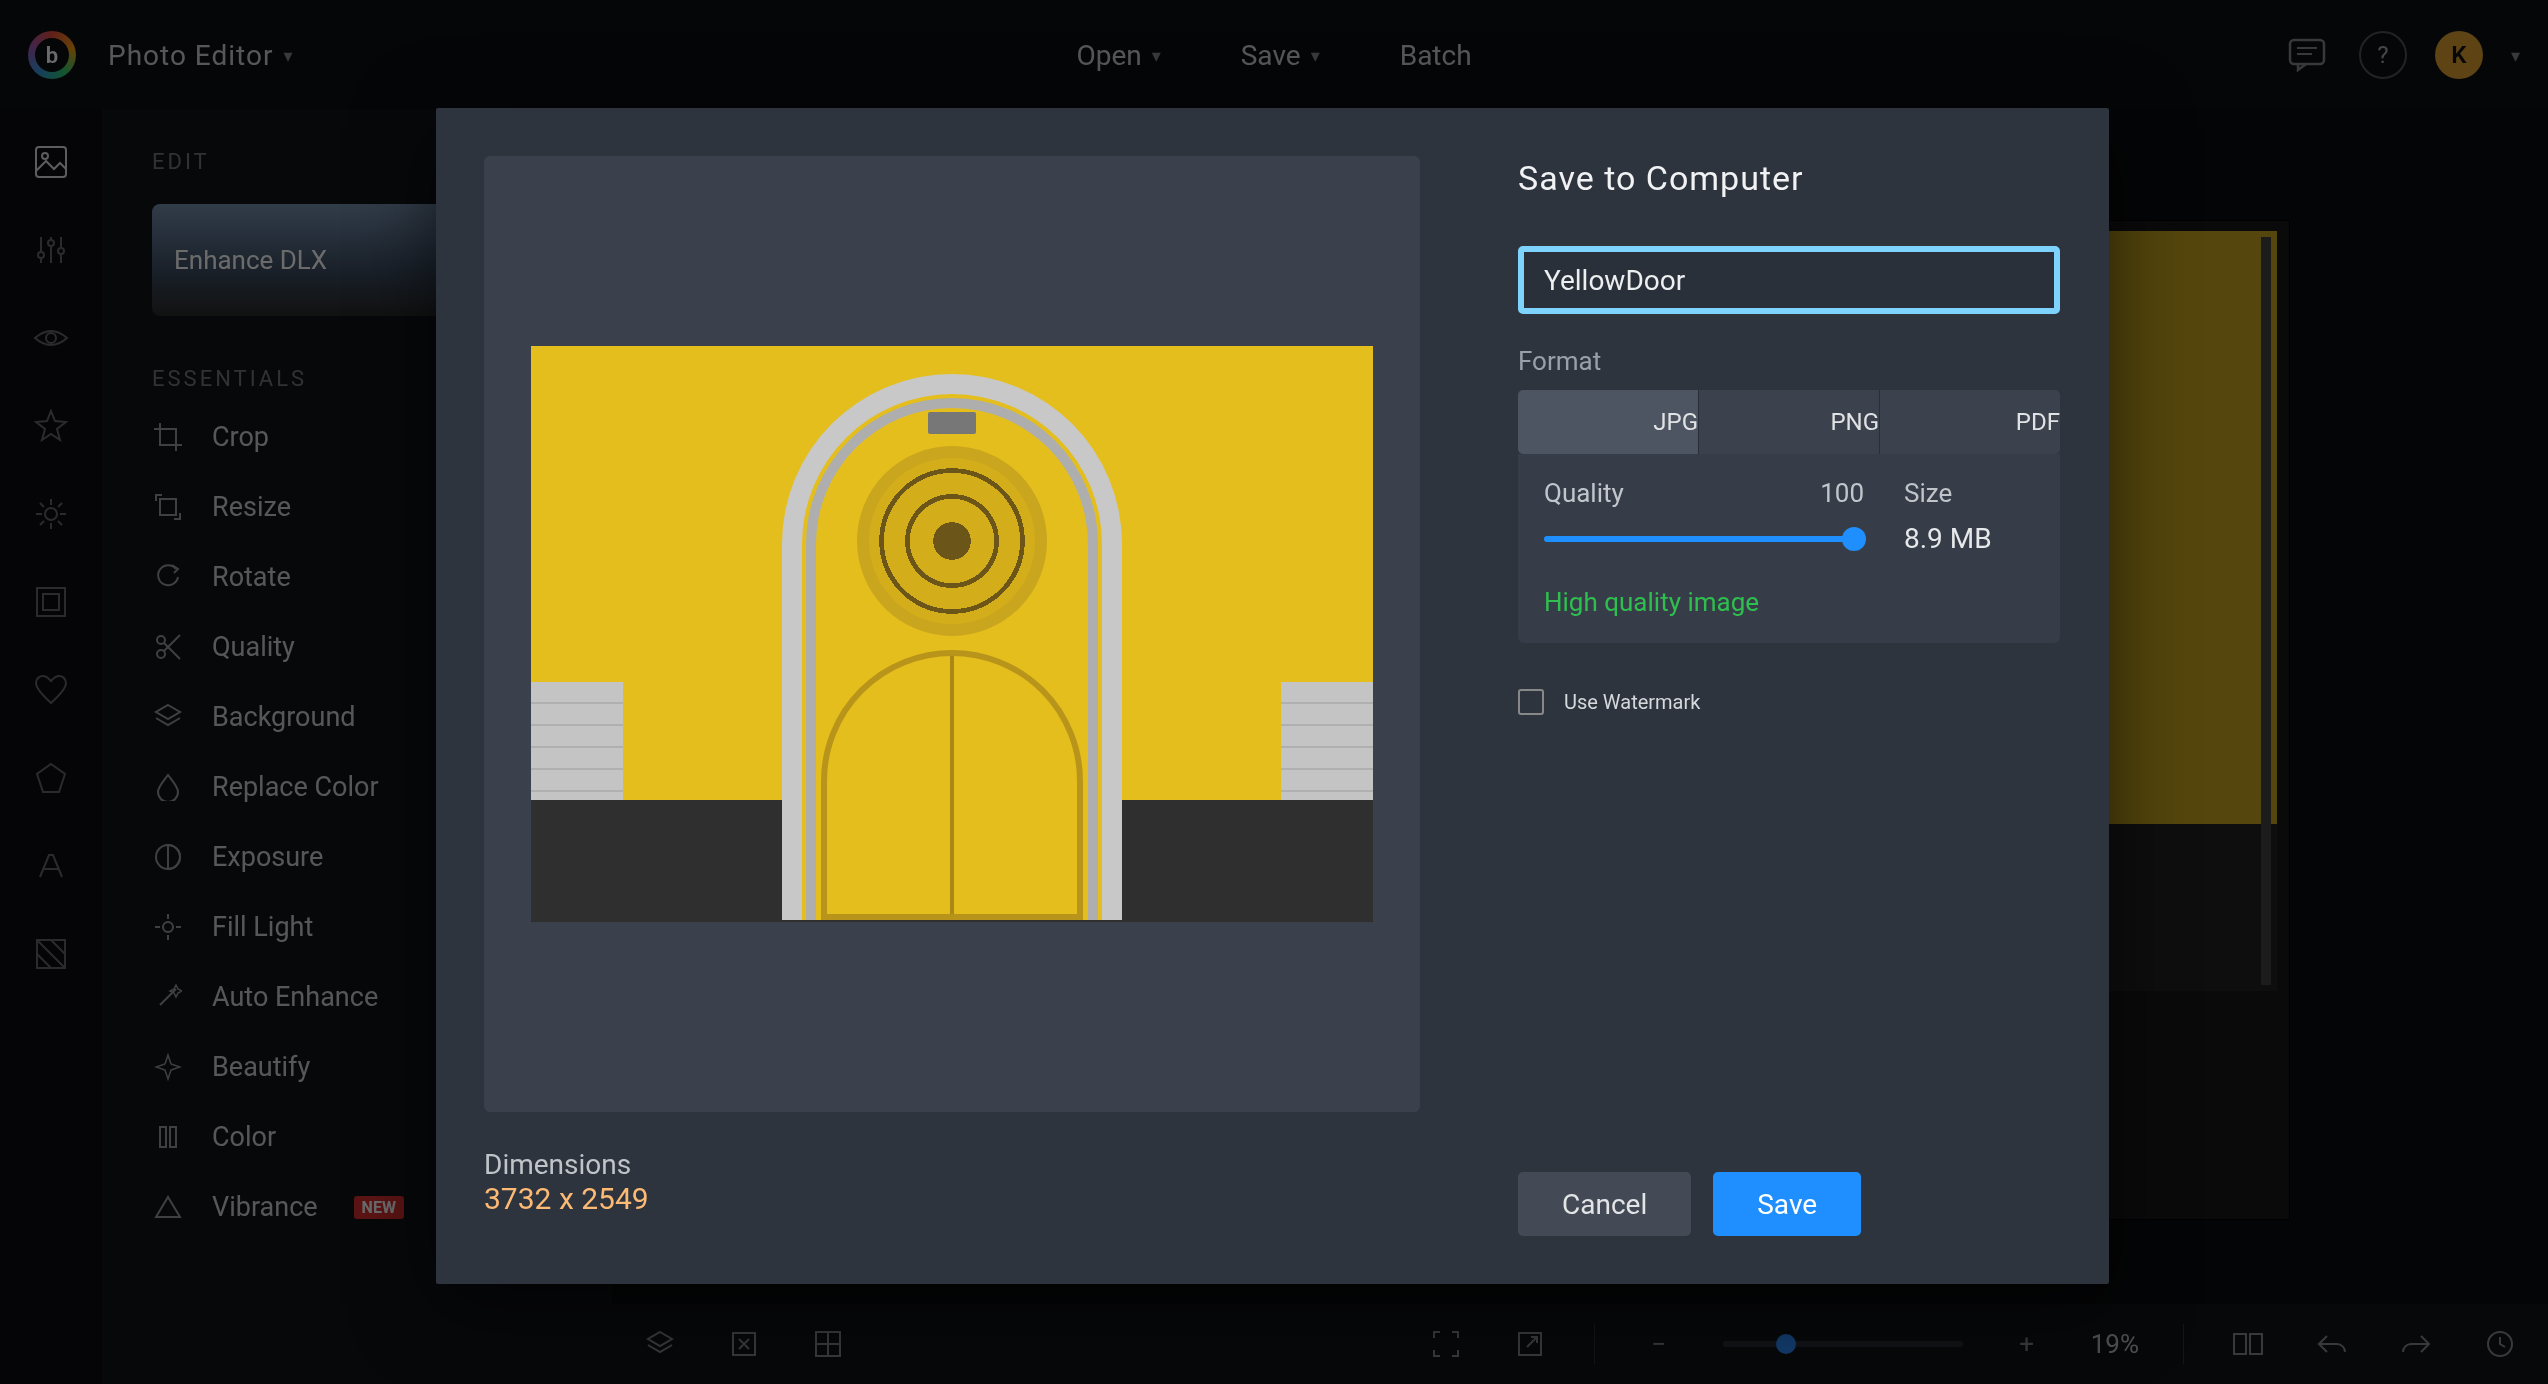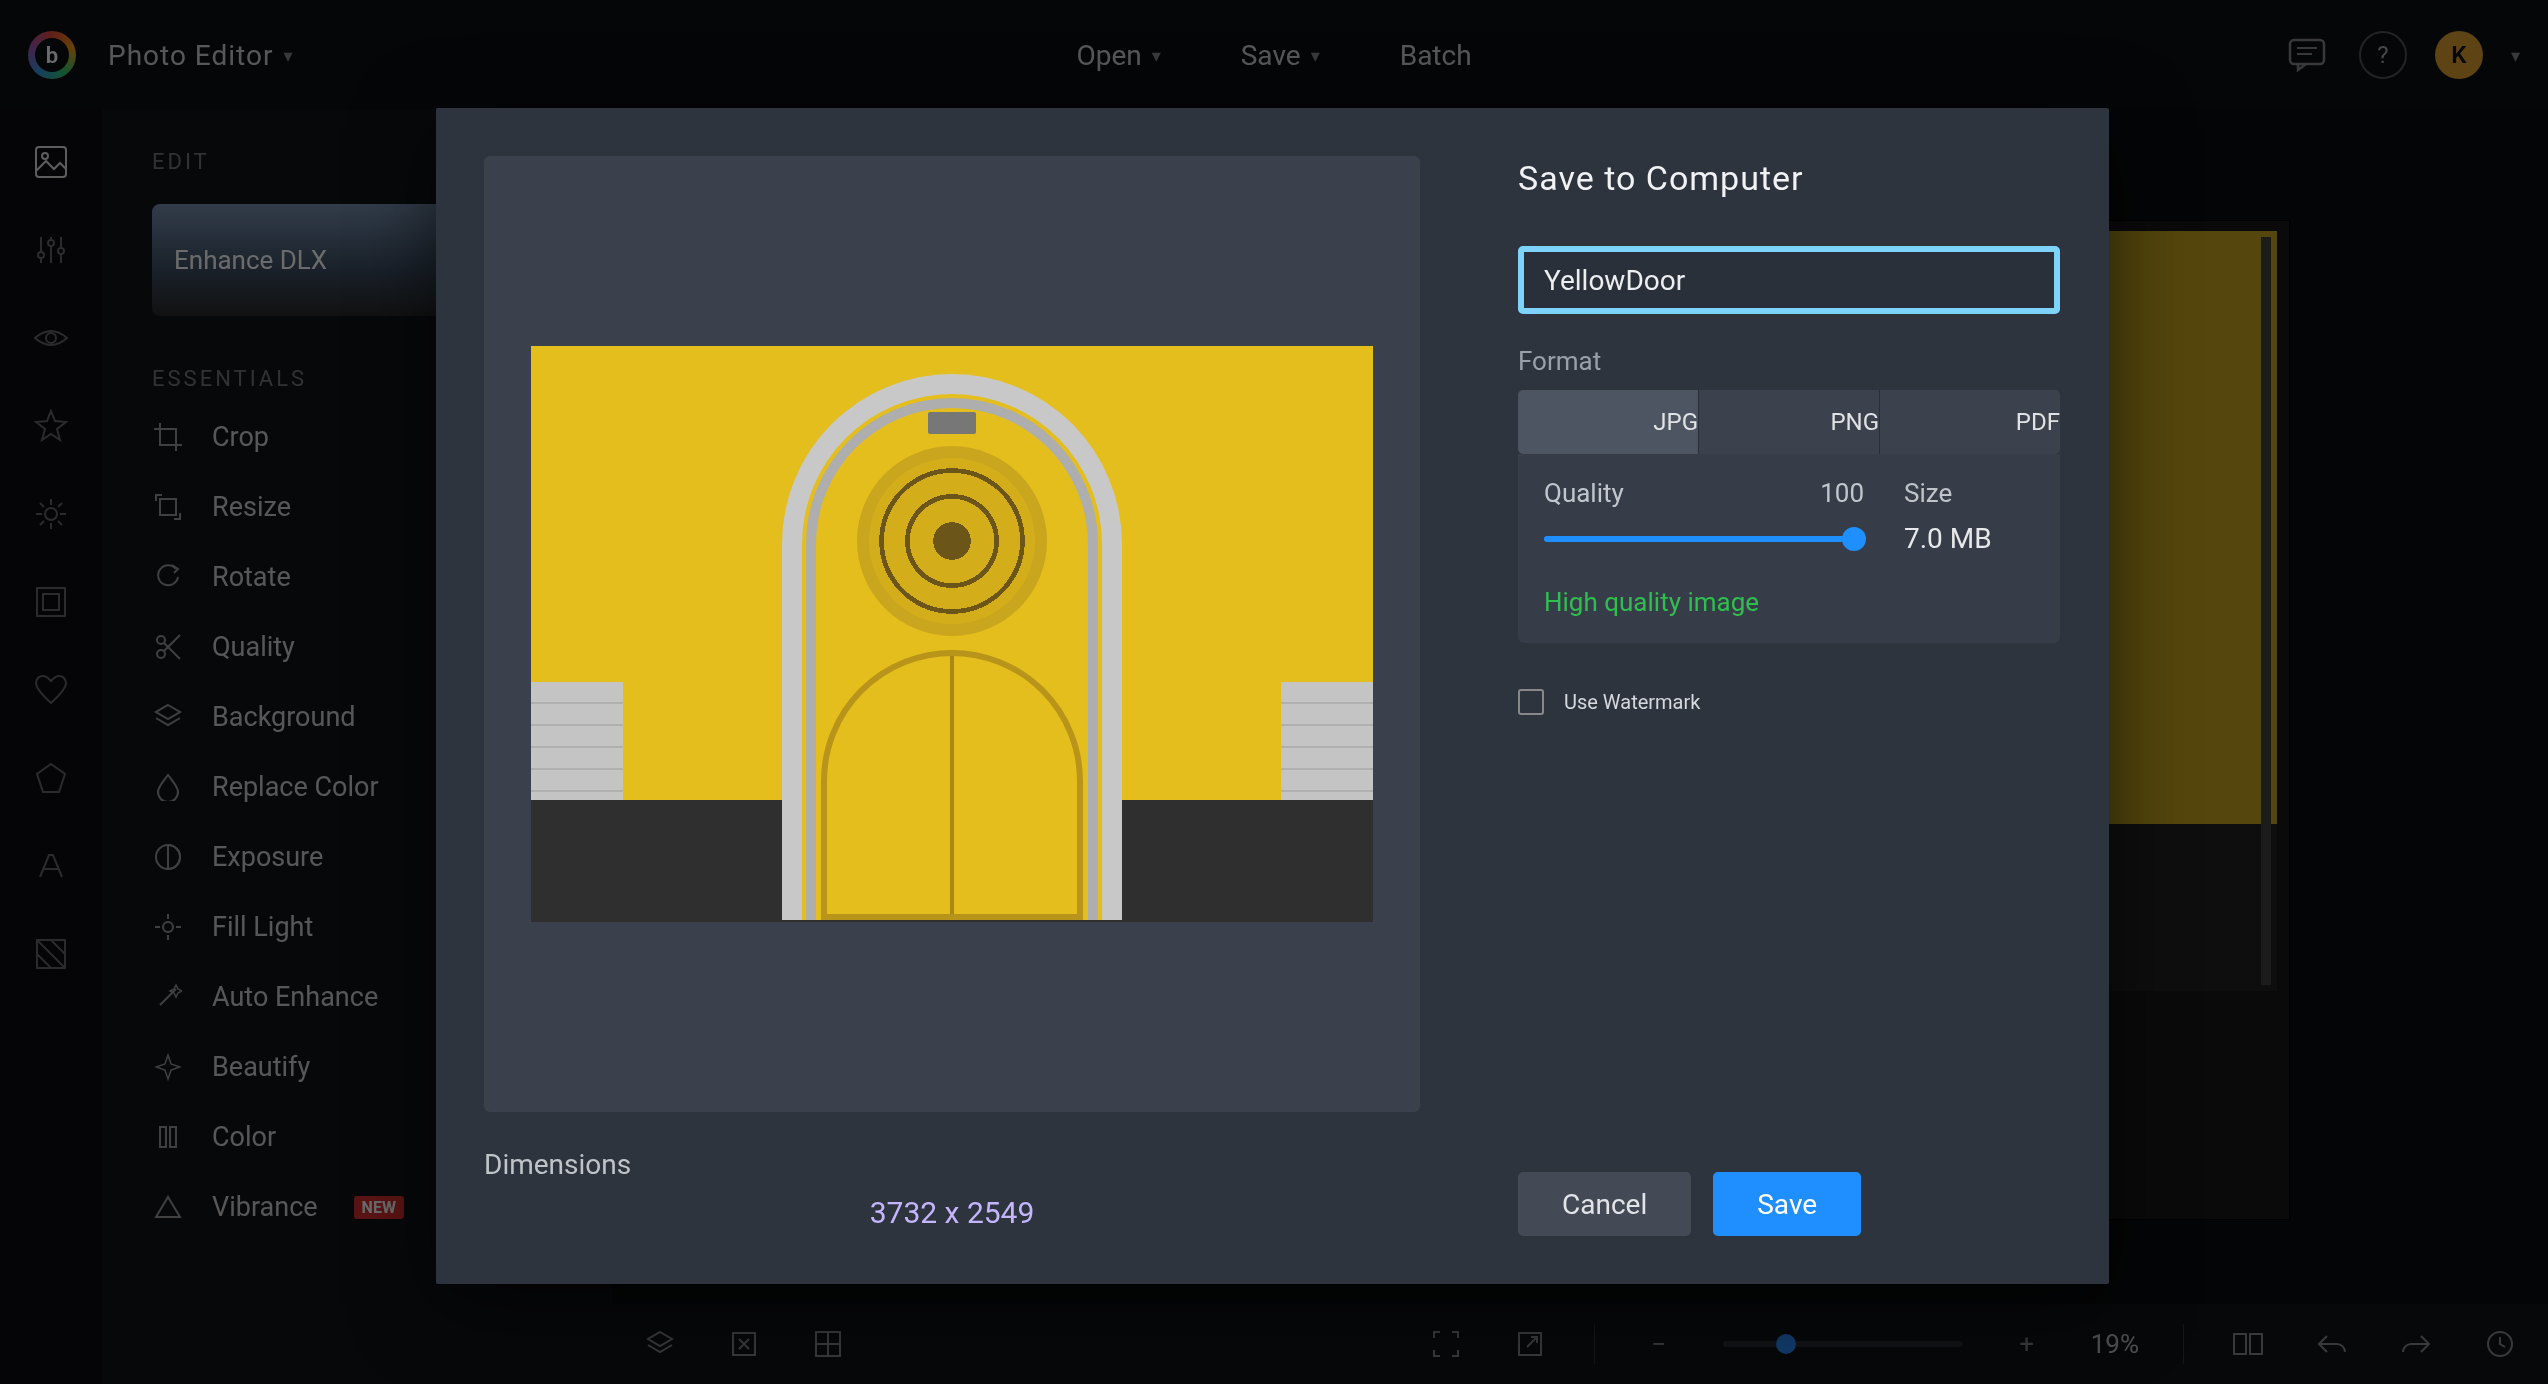--- a/index.html
+++ b/index.html
@@ -58,21 +58,21 @@
 .arch-frame{position:absolute;inset:0;border:20px solid #c8c8c8;border-bottom:none;border-radius:170px 170px 0 0;background:#e4be1d;}
 .arch-inner{position:absolute;left:24px;right:24px;top:24px;bottom:0;border:10px solid #aeaeae;border-bottom:none;border-radius:150px 150px 0 0;}
 .rose-window{position:absolute;left:50%;top:72px;transform:translateX(-50%);width:190px;height:190px;border-radius:50%;background:radial-gradient(circle,#6b5518 0 16%,#d4ae1a 16% 36%,#6b5518 36% 40%,#d4ae1a 40% 58%,#6b5518 58% 62%,#d4ae1a 62% 82%,#5e4a12 82% 100%);border:12px solid #c9a61e;}
 .num-plate{position:absolute;left:50%;top:38px;transform:translateX(-50%);width:48px;height:22px;background:#777;border-radius:2px;}
 .door-panel{position:absolute;left:50%;bottom:0;transform:translateX(-50%);width:262px;height:270px;background:#e4be1d;border-radius:140px 140px 0 0;border:6px solid #b8951a;}
 .door-split{position:absolute;left:50%;top:0;bottom:0;width:4px;background:#a98815;transform:translateX(-50%);}
 .brick-left,.brick-right{position:absolute;top:336px;width:92px;height:118px;background:repeating-linear-gradient(#c4c4c4 0 20px,#b0b0b0 20px 22px);}
 .brick-left{left:0;}
 .brick-right{right:0;}
 .dims-label{font-size:28px;color:#c0c4c8;margin-top:36px;}
-.dims-value{font-size:30px;color:#c4b5fd;margin-top:14px;text-align:center;}
+.dims-value{font-size:30px;color:#fdba74;}
 
 .modal-right{flex:1;padding:50px 50px 48px 50px;display:flex;flex-direction:column;}
 .modal-title{font-size:34px;color:#f0f2f4;letter-spacing:1px;margin-bottom:48px;}
 .field-label{font-size:26px;color:#9aa0a8;margin-bottom:14px;}
 .text-input{width:542px;height:68px;border:6px solid #7dd3fc;background:#2a3039;border-radius:5px;color:#eceef0;font-size:28px;padding:0 20px;outline:none;}
 .format-row{margin-top:32px;}
 .seg{display:flex;width:542px;height:64px;border-radius:5px;overflow:hidden;}
 .seg-btn{flex:1;background:#3b424e;color:#e0e2e4;font-size:24px;display:flex;align-items:center;justify-content:flex-end;border-right:1px solid #2a2e36;}
 .seg-btn:last-child{border-right:none;}
 .seg-btn.active{background:#4d5562;}
@@ -446,21 +446,21 @@
             <div class="qb-head">
               <span>Quality</span>
               <span>100</span>
             </div>
             <div class="slider-track">
                 <div class="slider-thumb"></div>
               </div>
           </div>
           <div class="qb-right">
             <div class="size-label">Size</div>
-            <div class="size-value">7.0 MB</div>
+            <div class="size-value">8.9 MB</div>
           </div>
         </div>
         <div class="quality-msg">High quality image</div>
       </div>
     </div>
 
     <div class="watermark-row">
       <div class="checkbox"></div>
       <span>Use Watermark</span>
     </div>

